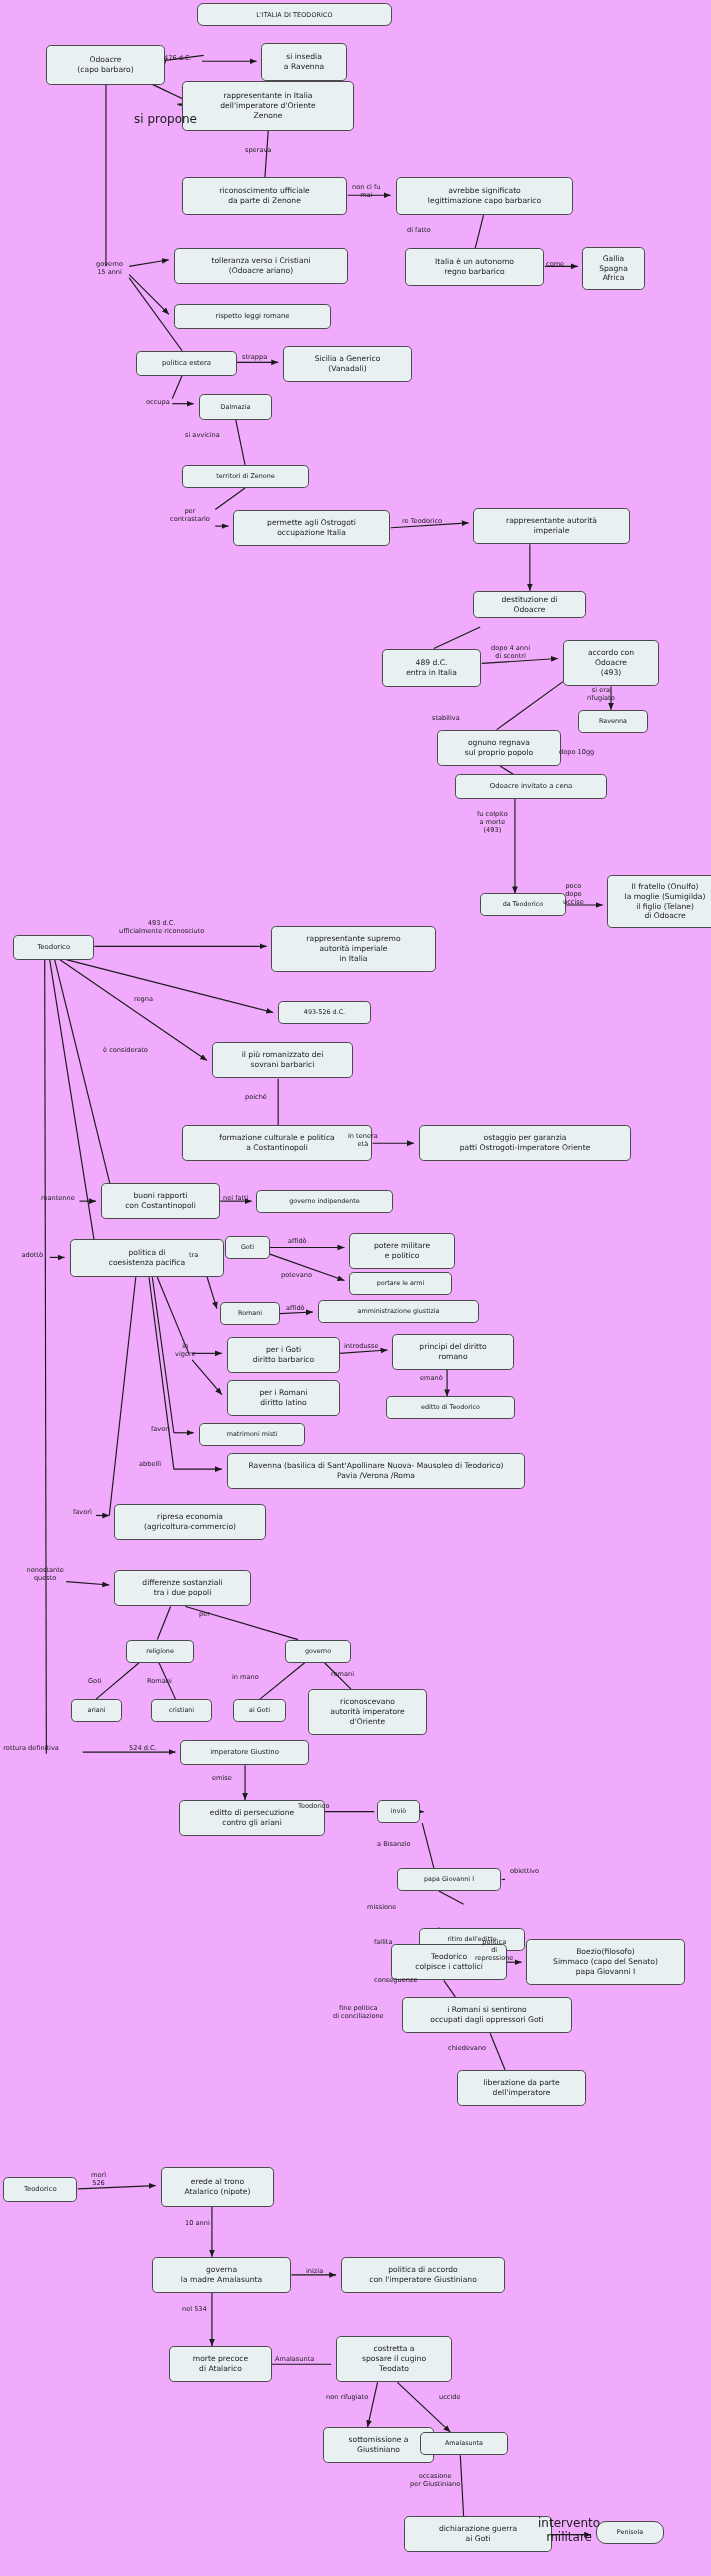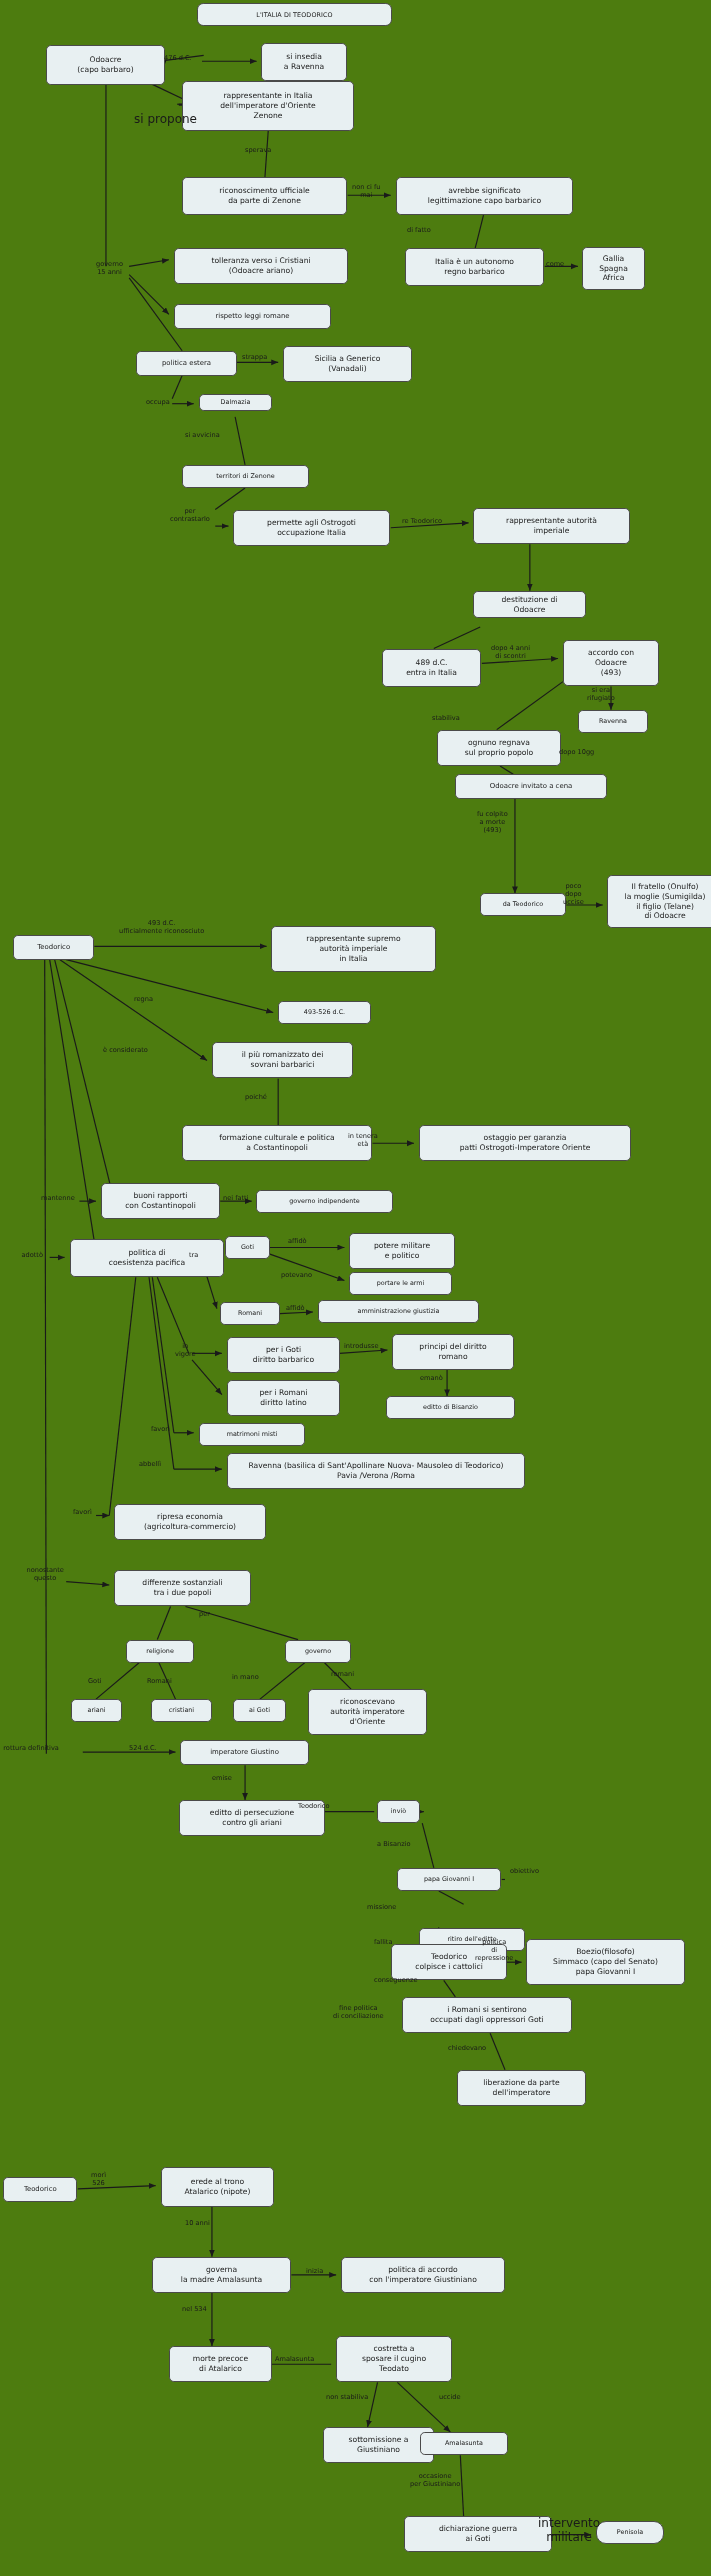--- a/index.html
+++ b/index.html
@@ -1,17 +1,17 @@
 <!DOCTYPE html>
 <html style="font-size:11px"><head>
 <meta charset="utf-8">
 <style>
   html,body{margin:0;padding:0;background:#ffffff;}
   body{font-family:"DejaVu Sans","Liberation Sans",sans-serif;}
-  #canvas{position:relative;width:712px;height:2576px;background:#4d7c0f;overflow:hidden;}
+  #canvas{position:relative;width:712px;height:2576px;background:#f0abfc;overflow:hidden;}
   svg#wires{position:absolute;left:0;top:0;width:712px;height:2576px;pointer-events:none;}
   .node{
     position:absolute;
     box-sizing:border-box;
     background:#e8f0f2;
     border:0.7px solid #4a4a4a;
     border-radius:4.8px;
     color:#1a1a1a;
     font-size:5.7px;
     line-height:1.28;
@@ -211,21 +211,21 @@
 regno barbarico</div>
       <div class="node" style="left: 582px; top: 247px; width: 63px; height: 43px; font-size: 7.6px;">Gallia
 Spagna
 Africa</div>
       <div class="node" style="left: 174px; top: 248px; width: 174px; height: 36px; font-size: 7.6px;">tolleranza verso i Cristiani
 (Odoacre ariano)</div>
       <div class="node" style="left: 174px; top: 304px; width: 157px; height: 25px; font-size: 6.9px;">rispetto leggi romane</div>
       <div class="node" style="left: 136px; top: 351px; width: 101px; height: 25px; font-size: 6.9px;">politica estera</div>
       <div class="node" style="left: 283px; top: 346px; width: 129px; height: 36px; font-size: 7.6px;">Sicilia a Generico
 (Vanadali)</div>
-      <div class="node" style="left: 199px; top: 394px; width: 73px; height: 17px; font-size: 6.4px; text-align: right;">Dalmazia</div>
+      <div class="node" style="left: 199px; top: 394px; width: 73px; height: 26px; font-size: 6.4px; text-align: right;">Dalmazia</div>
       <div class="node" style="left: 182px; top: 465px; width: 127px; height: 23px; font-size: 6.4px;">territori di Zenone</div>
       <div class="node" style="left: 233px; top: 510px; width: 157px; height: 36px; font-size: 7.6px;">permette agli Ostrogoti
 occupazione Italia</div>
       <div class="node" style="left: 473px; top: 508px; width: 157px; height: 36px; font-size: 7.6px;">rappresentante autorità
 imperiale</div>
       <div class="node" style="left: 473px; top: 591px; width: 113px; height: 27px; font-size: 7.6px;">destituzione di
 Odoacre</div>
       <div class="node" style="left: 382px; top: 649px; width: 99px; height: 38px; font-size: 7.6px;">489 d.C.
 entra in Italia</div>
       <div class="node" style="left: 563px; top: 640px; width: 96px; height: 46px; font-size: 7.6px;">accordo con
@@ -261,21 +261,21 @@
       <div class="node" style="left: 349px; top: 1233px; width: 106px; height: 36px; font-size: 7.6px;">potere militare
 e politico</div>
       <div class="node" style="left: 349px; top: 1272px; width: 103px; height: 23px; font-size: 6.4px;">portare le armi</div>
       <div class="node" style="left: 318px; top: 1300px; width: 161px; height: 23px; font-size: 6.4px;">amministrazione giustizia</div>
       <div class="node" style="left: 227px; top: 1337px; width: 113px; height: 36px; font-size: 7.6px;">per i Goti
 diritto barbarico</div>
       <div class="node" style="left: 227px; top: 1380px; width: 113px; height: 36px; font-size: 7.6px;">per i Romani
 diritto latino</div>
       <div class="node" style="left: 392px; top: 1334px; width: 122px; height: 36px; font-size: 7.6px;">principi del diritto
 romano</div>
-      <div class="node" style="left: 386px; top: 1396px; width: 129px; height: 23px; font-size: 6.4px;">editto di Bisanzio</div>
+      <div class="node" style="left: 386px; top: 1396px; width: 129px; height: 23px; font-size: 6.4px;">editto di Teodorico</div>
       <div class="node" style="left: 199px; top: 1423px; width: 106px; height: 23px; font-size: 6.4px; text-align: center;">matrimoni misti</div>
       <div class="node" style="left: 227px; top: 1453px; width: 298px; height: 36px; font-size: 7.6px;">Ravenna (basilica di Sant'Apollinare Nuova- Mausoleo di Teodorico)
 Pavia /Verona /Roma</div>
       <div class="node" style="left: 114px; top: 1504px; width: 152px; height: 36px; font-size: 7.6px;">ripresa economia
 (agricoltura-commercio)</div>
       <div class="node" style="left: 114px; top: 1570px; width: 137px; height: 36px; font-size: 7.6px;">differenze sostanziali
 tra i due popoli</div>
       <div class="node" style="left: 126px; top: 1640px; width: 68px; height: 23px; font-size: 6.4px;">religione</div>
       <div class="node" style="left: 285px; top: 1640px; width: 66px; height: 23px; font-size: 6.4px;">governo</div>
       <div class="node" style="left: 71px; top: 1699px; width: 51px; height: 23px; font-size: 6.4px;">ariani</div>
@@ -388,21 +388,21 @@
 repressione</div>
       <div class="lbl" style="left: 333px; top: 2005px; font-size: 6.6px;">fine politica
 di conciliazione</div>
       <div class="lbl" style="left: 448px; top: 2045px; font-size: 6.6px;">chiedevano</div>
       <div class="lbl" style="left: 91px; top: 2172px; font-size: 6.6px;">morì
 526</div>
       <div class="lbl" style="left: 185px; top: 2220px; font-size: 6.6px;">10 anni</div>
       <div class="lbl" style="left: 306px; top: 2268px; font-size: 6.6px;">inizia</div>
       <div class="lbl" style="left: 182px; top: 2306px; font-size: 6.6px;">nel 534</div>
       <div class="lbl" style="left: 275px; top: 2356px; font-size: 6.6px;">Amalasunta</div>
-      <div class="lbl" style="left: 326px; top: 2394px; font-size: 6.6px;">non stabiliva</div>
+      <div class="lbl" style="left: 326px; top: 2394px; font-size: 6.6px;">non rifugiato</div>
       <div class="lbl" style="left: 439px; top: 2394px; font-size: 6.6px;">uccide</div>
       <div class="lbl" style="left: 410px; top: 2473px; font-size: 6.6px;">occasione
 per Giustiniano</div>
       <div class="lbl" style="left: 538px; top: 2516px; font-size: 12px;">intervento
 militare</div>
     </div>
 </div>
 
 
 </body></html>

